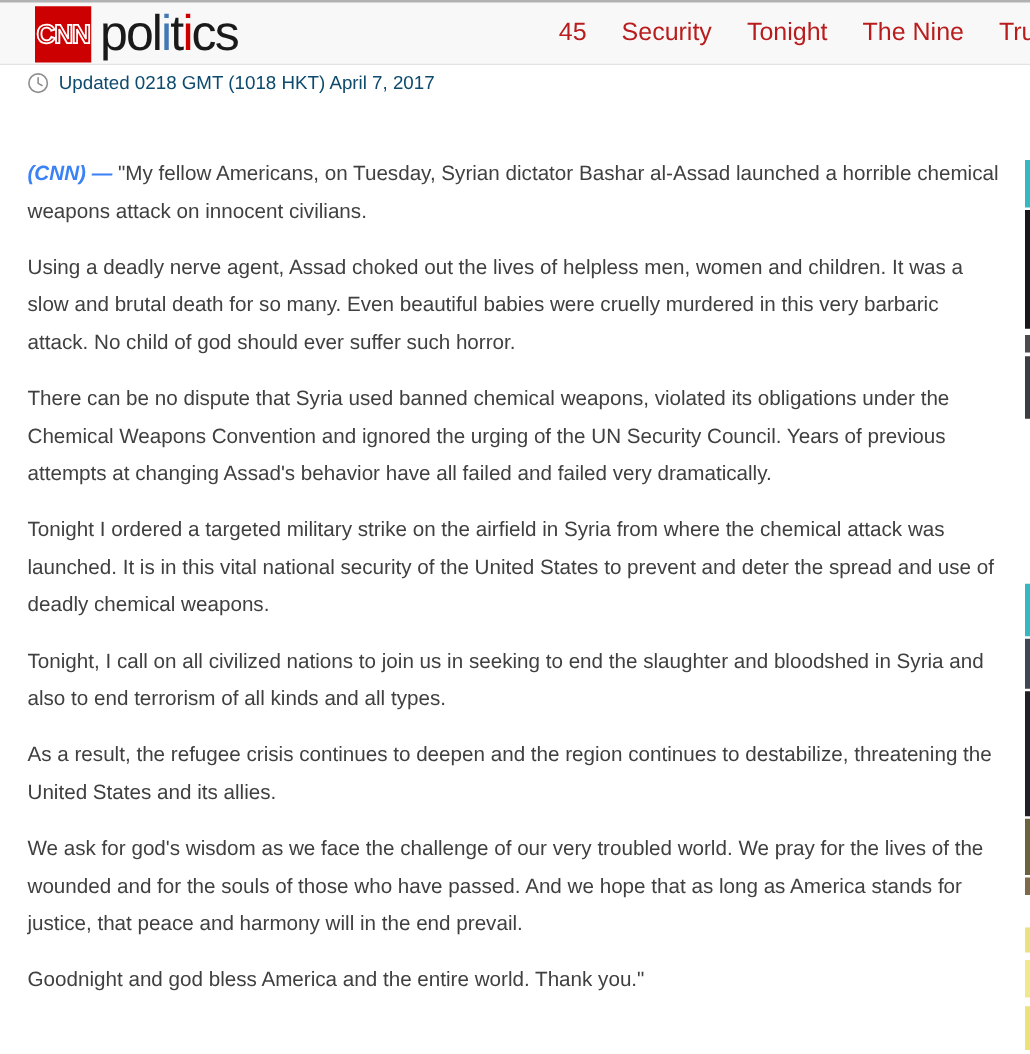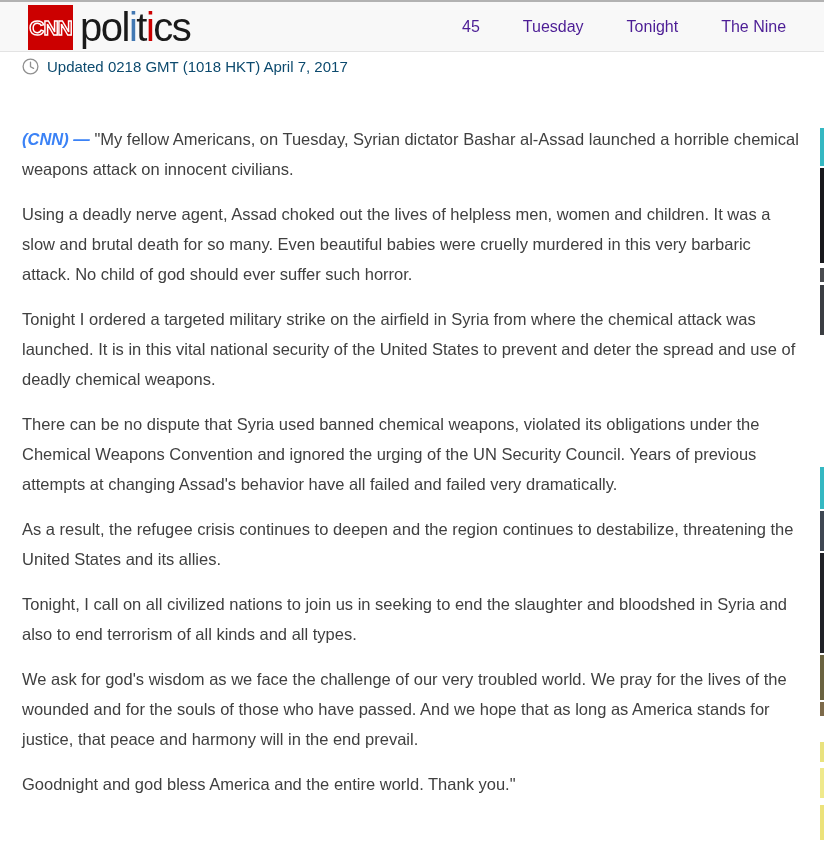--- a/index.html
+++ b/index.html
@@ -63,25 +63,24 @@
   .nav-items {
     position: absolute;
     left: 447px; top: 0;
     height: 49px;
     display: flex;
     align-items: center;
     gap: 28px;
     white-space: nowrap;
   }
   .nav-item {
-    font-size: 16px;
-    color: #4c1d95;
+    font-size: 20px;
+    color: #b91c1c;
     cursor: pointer;
     text-decoration: none;
-    margin-left: 15px;
   }
 
   
   .meta-row {
     position: absolute;
     left: 22px; top: 58px;
     display: flex;
     align-items: center;
     gap: 8px;
   }
@@ -132,42 +131,42 @@
 
   <div class="nav-bar">
     <a class="logo-link">
       <span class="cnn-box">
         <span class="cnn-text">CNN</span>
       </span>
       <span class="wordmark"><span class="wm-black">pol</span><span class="wm-blue">i</span><span class="wm-black">t</span><span class="wm-red">i</span><span class="wm-black">cs</span></span>
     </a>
     <nav class="nav-items">
       <a class="nav-item">45</a>
-      <a class="nav-item">Tuesday</a>
+      <a class="nav-item">Security</a>
       <a class="nav-item">Tonight</a>
       <a class="nav-item">The Nine</a>
       <a class="nav-item">Trump</a>
     </nav>
   </div>
 
   <div class="meta-row">
     <svg class="clock-icon" width="17" height="17" viewBox="0 0 17 17">
       <circle cx="8.5" cy="8.5" r="7.4" fill="none" stroke="#909090" stroke-width="1.3"></circle>
       <path d="M8.5 4.2 L8.5 8.7 L11.6 10.4" fill="none" stroke="#909090" stroke-width="1.3" stroke-linecap="round" stroke-linejoin="round"></path>
     </svg>
     <span class="meta-text">Updated 0218 GMT (1018 HKT) April 7, 2017</span>
   </div>
 
   <div class="article">
     <p><strong>(CNN) —</strong> <span>"My fellow Americans, on Tuesday, Syrian dictator Bashar al-Assad launched a horrible chemical weapons attack on innocent civilians.</span></p>
     <p>Using a deadly nerve agent, Assad choked out the lives of helpless men, women and children. It was a slow and brutal death for so many. Even beautiful babies were cruelly murdered in this very barbaric attack. No child of god should ever suffer such horror.</p>
+    <p>There can be no dispute that Syria used banned chemical weapons, violated its obligations under the Chemical Weapons Convention and ignored the urging of the UN Security Council. Years of previous attempts at changing Assad's behavior have all failed and failed very dramatically.</p>
     <p>Tonight I ordered a targeted military strike on the airfield in Syria from where the chemical attack was launched. It is in this vital national security of the United States to prevent and deter the spread and use of deadly chemical weapons.</p>
-    <p>There can be no dispute that Syria used banned chemical weapons, violated its obligations under the Chemical Weapons Convention and ignored the urging of the UN Security Council. Years of previous attempts at changing Assad's behavior have all failed and failed very dramatically.</p>
+    <p>Tonight, I call on all civilized nations to join us in seeking to end the slaughter and bloodshed in Syria and also to end terrorism of all kinds and all types.</p>
     <p>As a result, the refugee crisis continues to deepen and the region continues to destabilize, threatening the United States and its allies.</p>
-    <p>Tonight, I call on all civilized nations to join us in seeking to end the slaughter and bloodshed in Syria and also to end terrorism of all kinds and all types.</p>
     <p>We ask for god's wisdom as we face the challenge of our very troubled world. We pray for the lives of the wounded and for the souls of those who have passed. And we hope that as long as America stands for justice, that peace and harmony will in the end prevail.</p>
     <p>Goodnight and god bless America and the entire world. Thank you."</p>
   </div>
 
   <div class="edge-sliver sv1"></div>
   <div class="edge-sliver sv2"></div>
   <div class="edge-sliver sv3"></div>
   <div class="edge-sliver sv4"></div>
   <div class="edge-sliver sv5"></div>
   <div class="edge-sliver sv6"></div>

